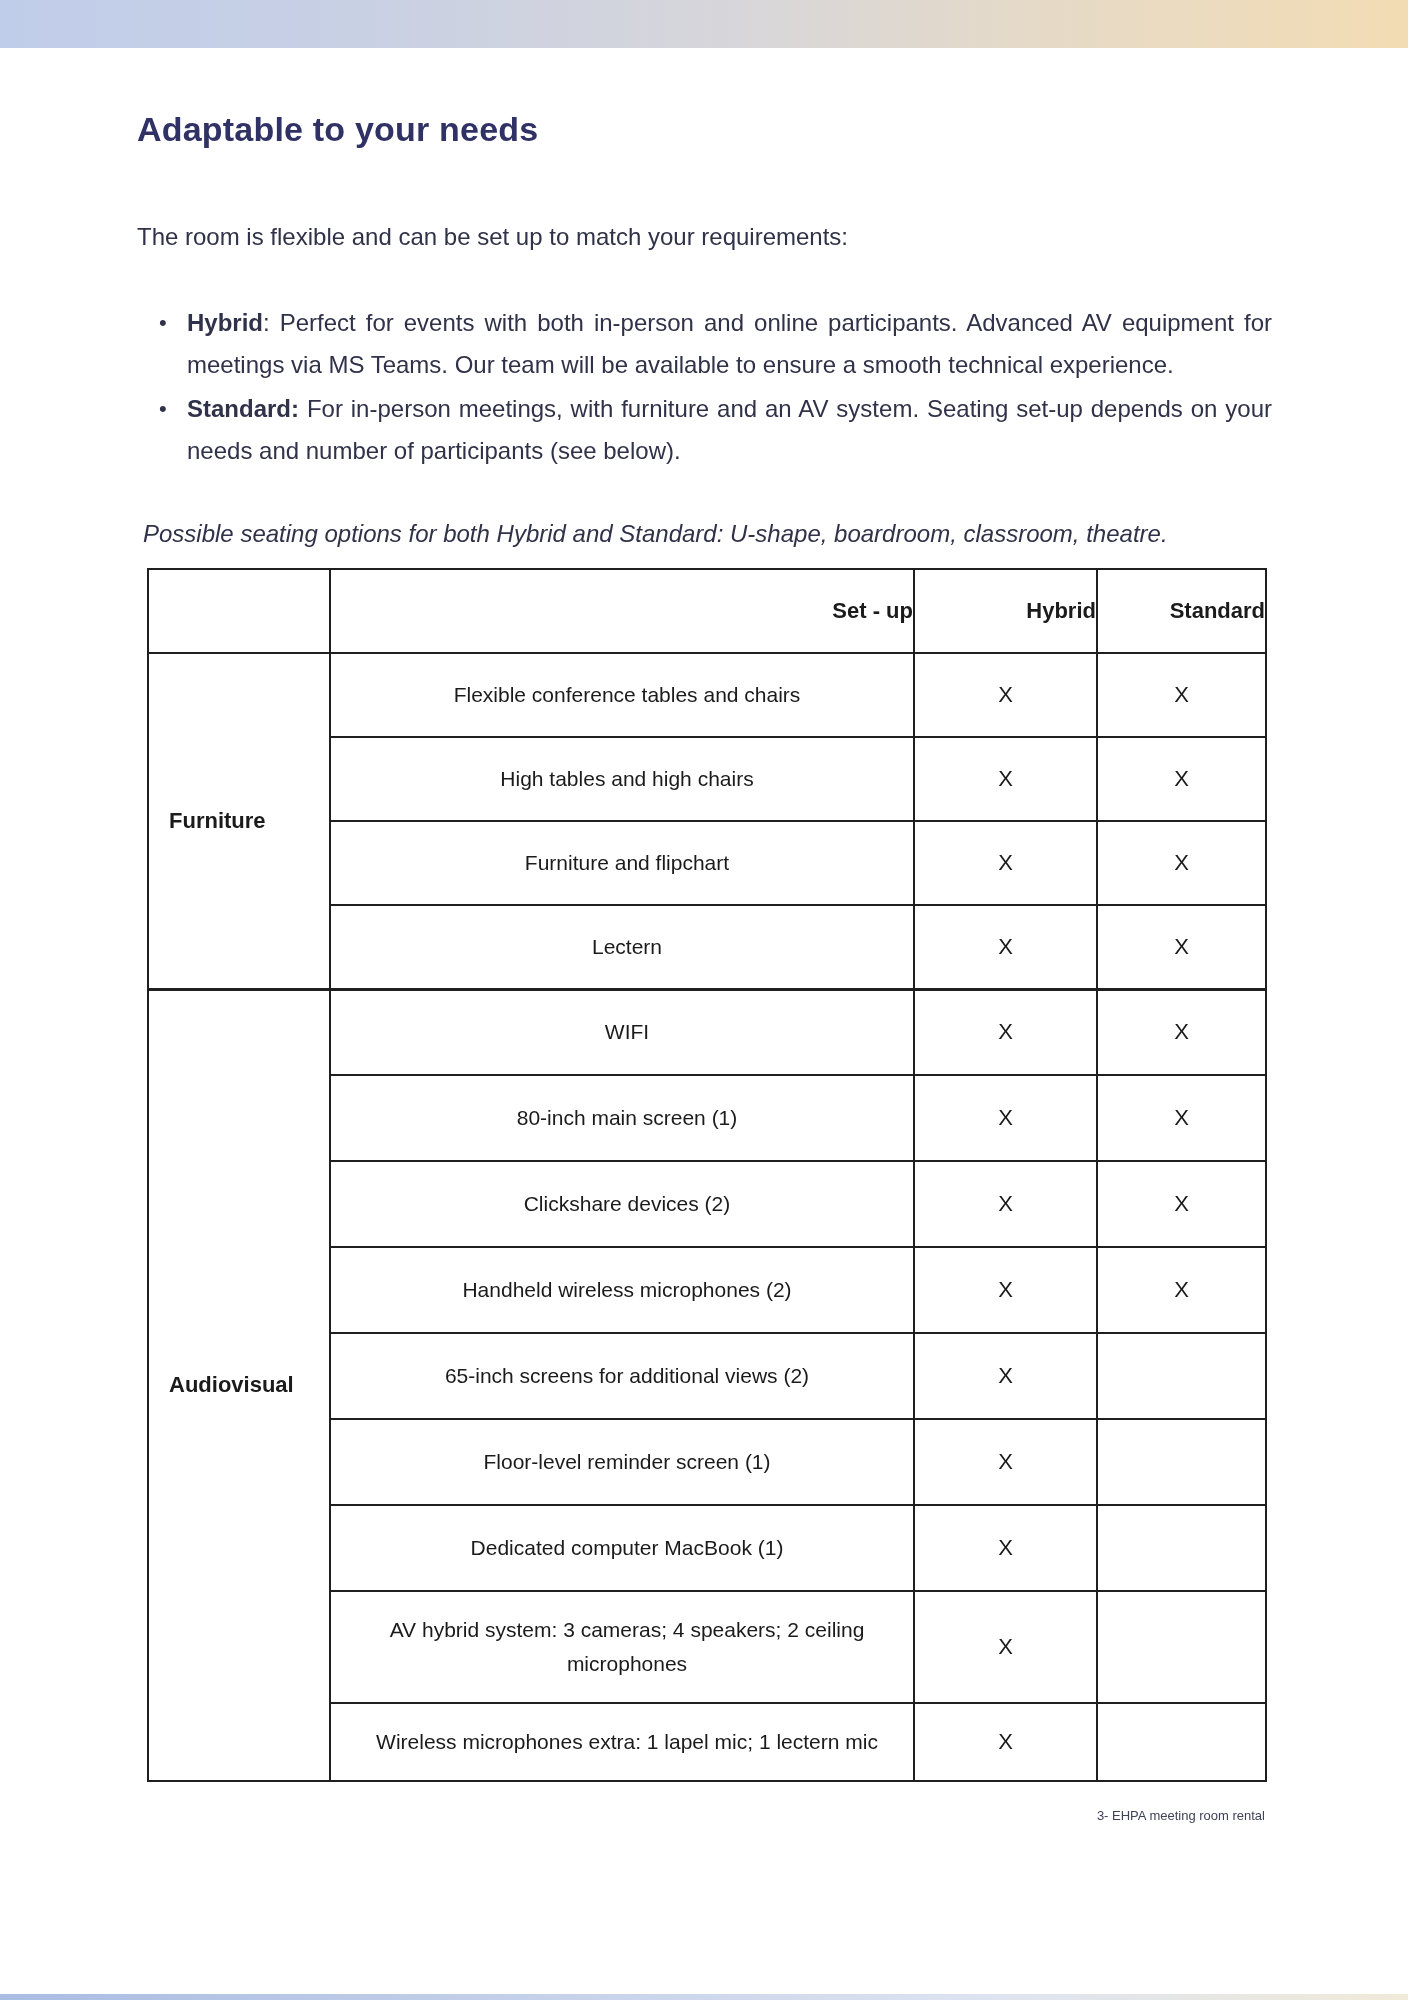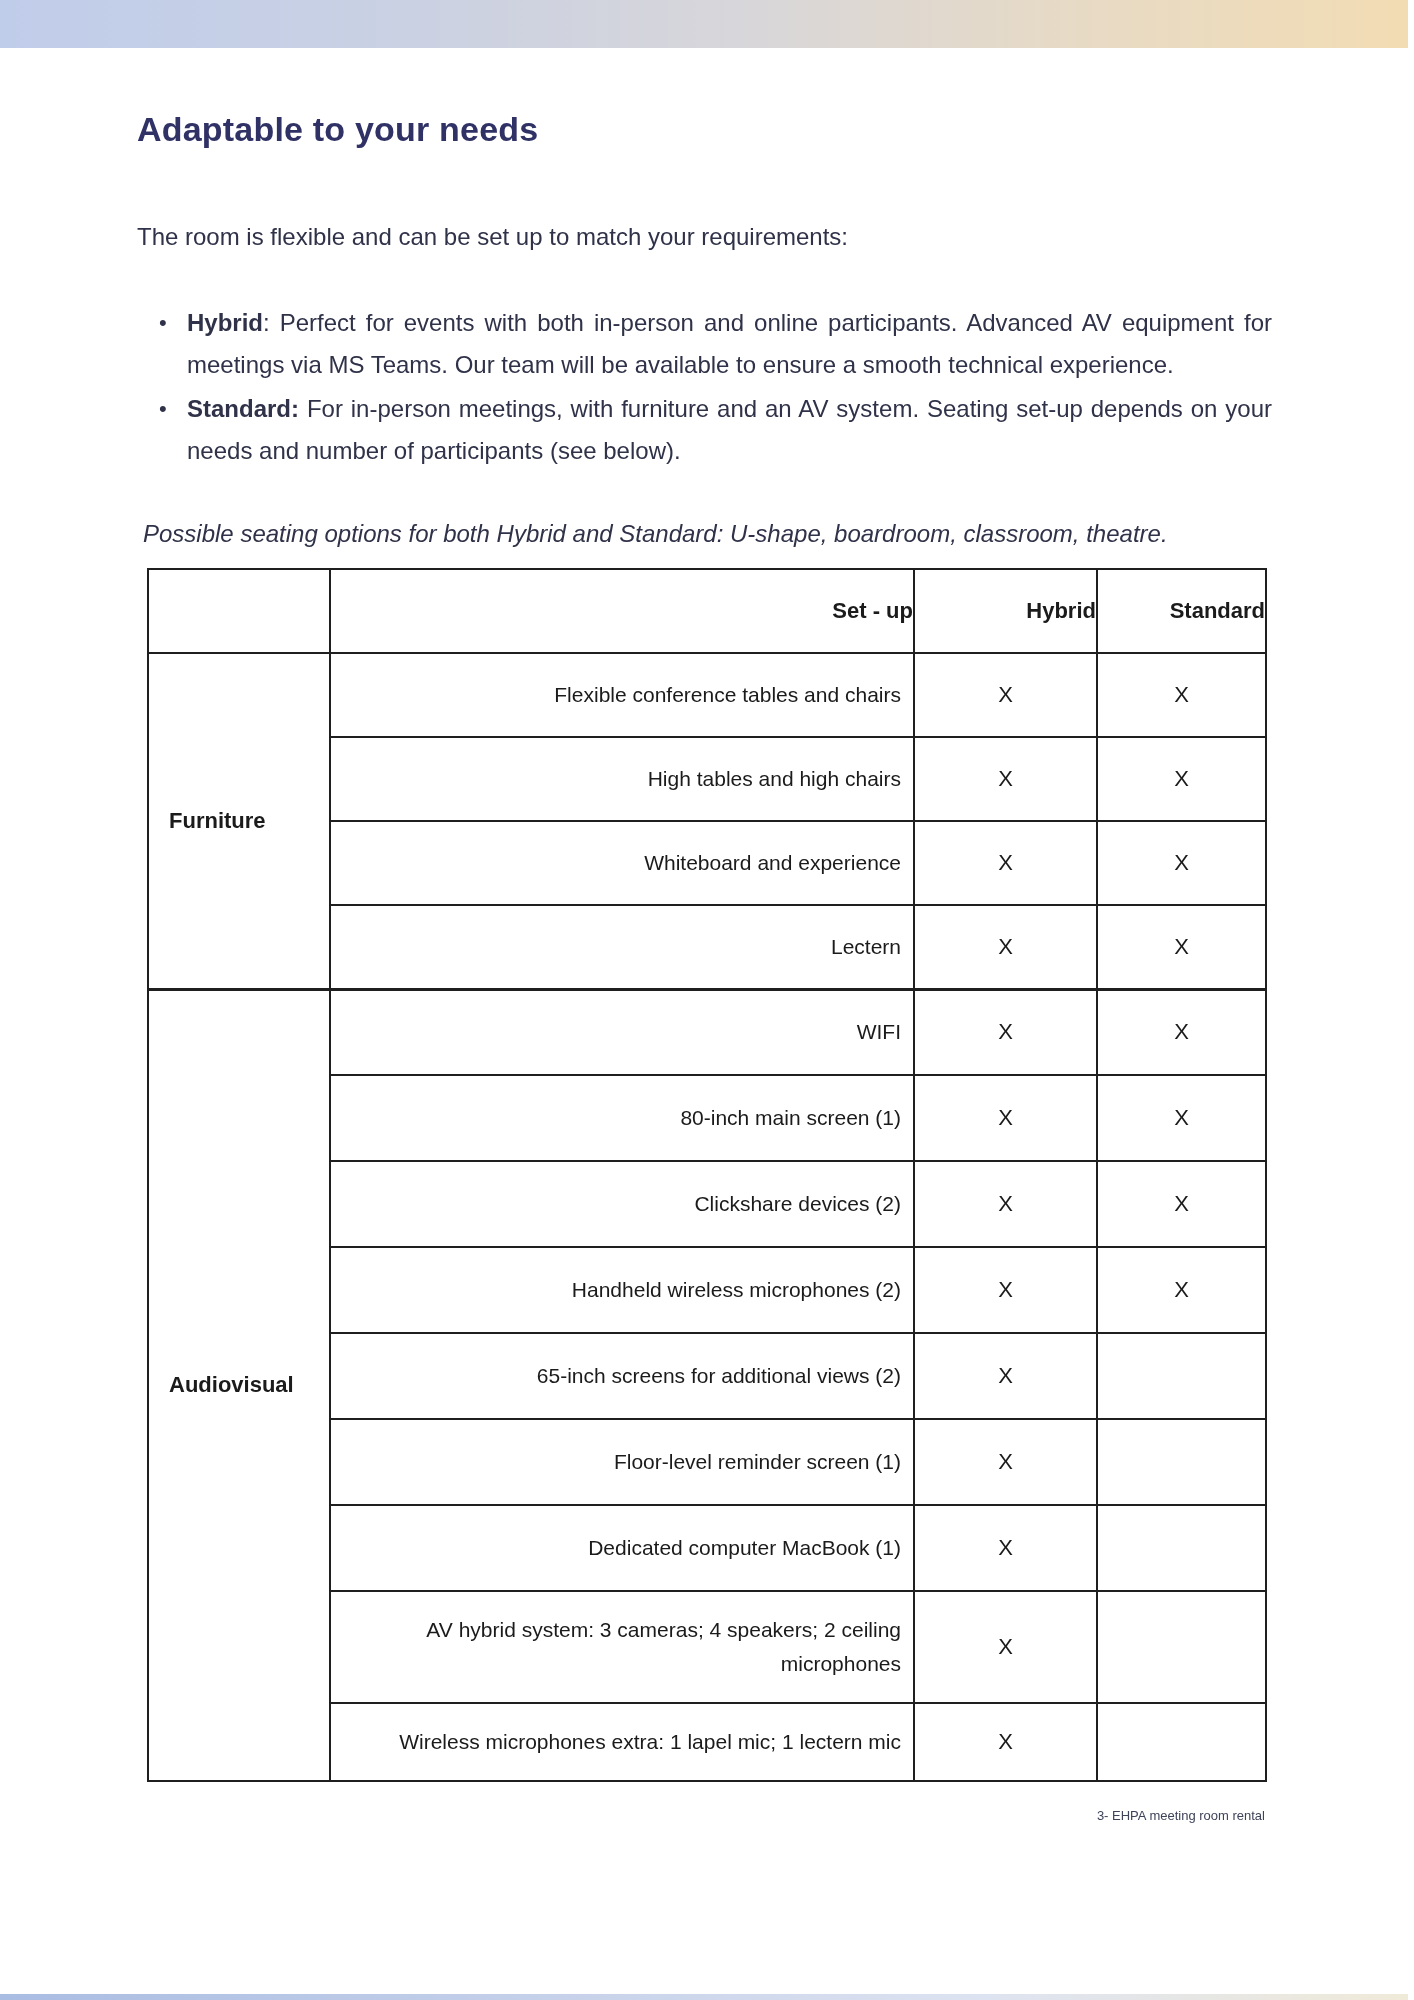--- a/index.html
+++ b/index.html
@@ -107,21 +107,21 @@
   table.grid tbody tr.group-start td{border-top:3px solid var(--border-color);}
   td.cat{
     font-size:22px;
     font-weight:700;
     text-align:left;
     padding-left:20px;
   }
   td.setup{
     font-size:21px;
     line-height:34px;
-    text-align:right;
+    text-align:center;
     padding-left:22px;
     padding-right:12px;
   }
   td.mark{
     font-size:22px;
     text-align:center;
   }
   .footer{
     margin-top:26px;
     width:1128px;
@@ -169,21 +169,21 @@
             <td class="setup">Flexible conference tables and chairs</td>
             <td class="mark">X</td>
             <td class="mark">X</td>
           </tr>
           <tr class="furn">
             <td class="setup">High tables and high chairs</td>
             <td class="mark">X</td>
             <td class="mark">X</td>
           </tr>
           <tr class="furn">
-            <td class="setup">Whiteboard and experience</td>
+            <td class="setup">Furniture and flipchart</td>
             <td class="mark">X</td>
             <td class="mark">X</td>
           </tr>
           <tr class="furn">
             <td class="setup">Lectern</td>
             <td class="mark">X</td>
             <td class="mark">X</td>
           </tr>
           <tr class="group-start">
             <td class="cat" rowspan="9">Audiovisual</td>

